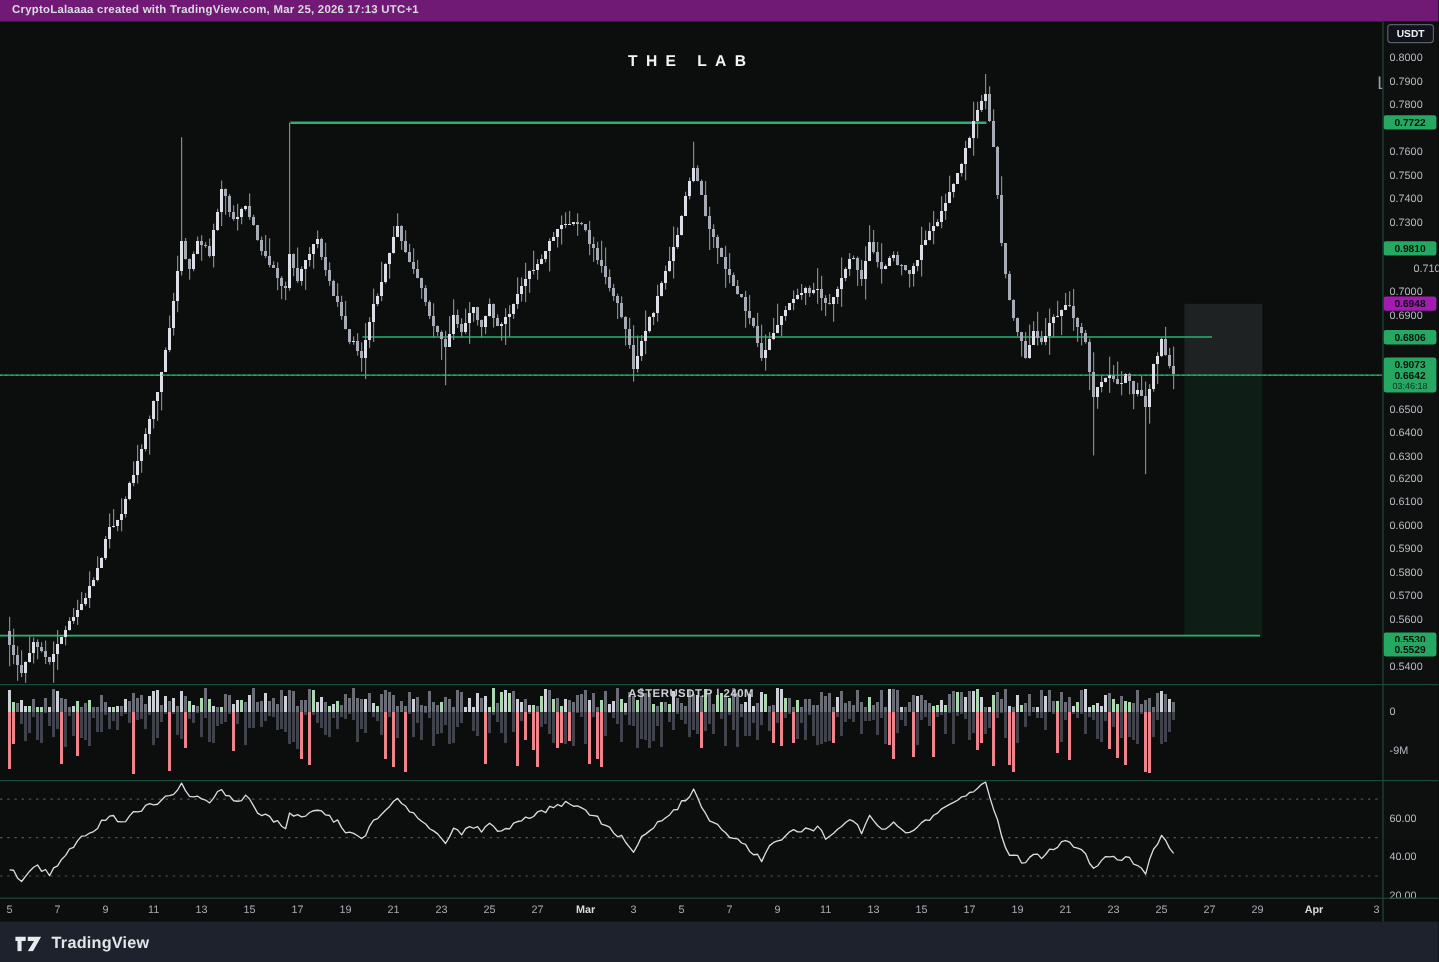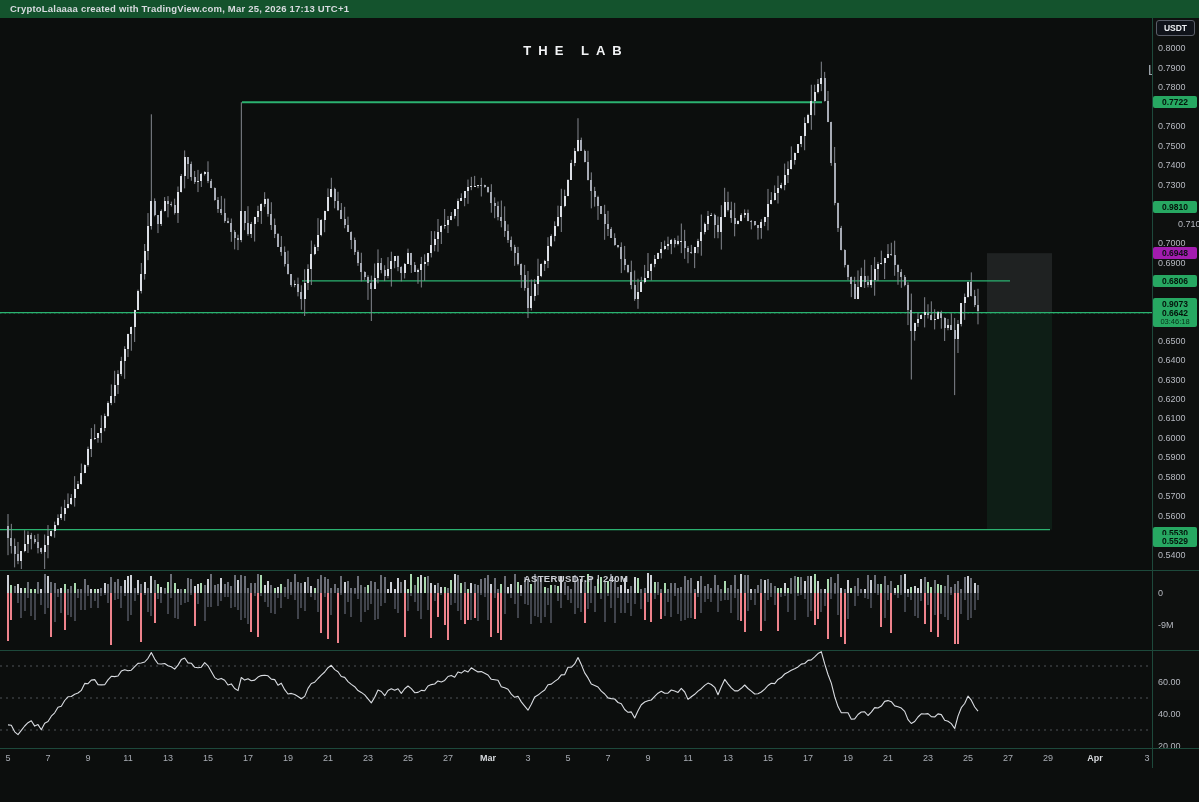--- a/index.html
+++ b/index.html
@@ -1,18 +1,18 @@
 <!DOCTYPE html>
 <html><head>
 <meta charset="utf-8">
 <style>
   html,body{margin:0;padding:0;background:#000;}
   .frame{position:relative;width:1199px;height:802px;background:#0c0e0d;overflow:hidden;
          font-family:"Liberation Sans",sans-serif;}
-  .attr-bar{position:absolute;left:0;top:0;width:100%;height:18px;background:#14532d;
+  .attr-bar{position:absolute;left:0;top:0;width:100%;height:18px;background:#701a75;
             color:#d9dbe0;font-size:9.5px;font-weight:bold;line-height:18px;
             padding-left:10px;box-sizing:border-box;letter-spacing:.2px;}
   .chart-area{position:absolute;left:0;top:18px;width:1152px;height:750px;}
   #chart-svg{position:absolute;left:0;top:0;}
   .wm-title{position:absolute;top:25px;left:0;width:1152px;text-align:center;color:#f2f3f5;
             font-size:13px;font-weight:bold;letter-spacing:7px;}
   .wm-sub{position:absolute;top:43px;left:0;width:1152px;text-align:right;color:#9aa0a8;font-size:15px;margin-left:24px;}
   .center-date{position:absolute;top:540px;left:0;width:1152px;text-align:center;color:#cdd0d6;
                font-size:9.5px;font-weight:bold;}
   .center-symbol{position:absolute;top:555px;left:0;width:1152px;text-align:center;color:#cdd0d6;
@@ -1288,14 +1288,23 @@
       <div class="ttick" style="left: 848px;">19</div>
       <div class="ttick" style="left: 888px;">21</div>
       <div class="ttick" style="left: 928px;">23</div>
       <div class="ttick" style="left: 968px;">25</div>
       <div class="ttick" style="left: 1008px;">27</div>
       <div class="ttick" style="left: 1048px;">29</div>
       <div class="ttick month" style="left: 1095px;">Apr</div>
       <div class="ttick" style="left: 1147px;">3</div>
     </div>
 
+  <div class="footer">
+    <span style="display:inline-flex">
+      <svg width="24" height="16" viewBox="0 0 28 18">
+        <path fill="#e8eaed" d="M1 4h10v4H7v10H3V8H1z"></path>
+        <path fill="#e8eaed" d="M13 4h13l-8 14h-5l6-10h-6z"></path>
+      </svg>
+    </span>
+    <span class="brand">TradingView</span>
+  </div>
 
 </div>
 
 </body></html>

